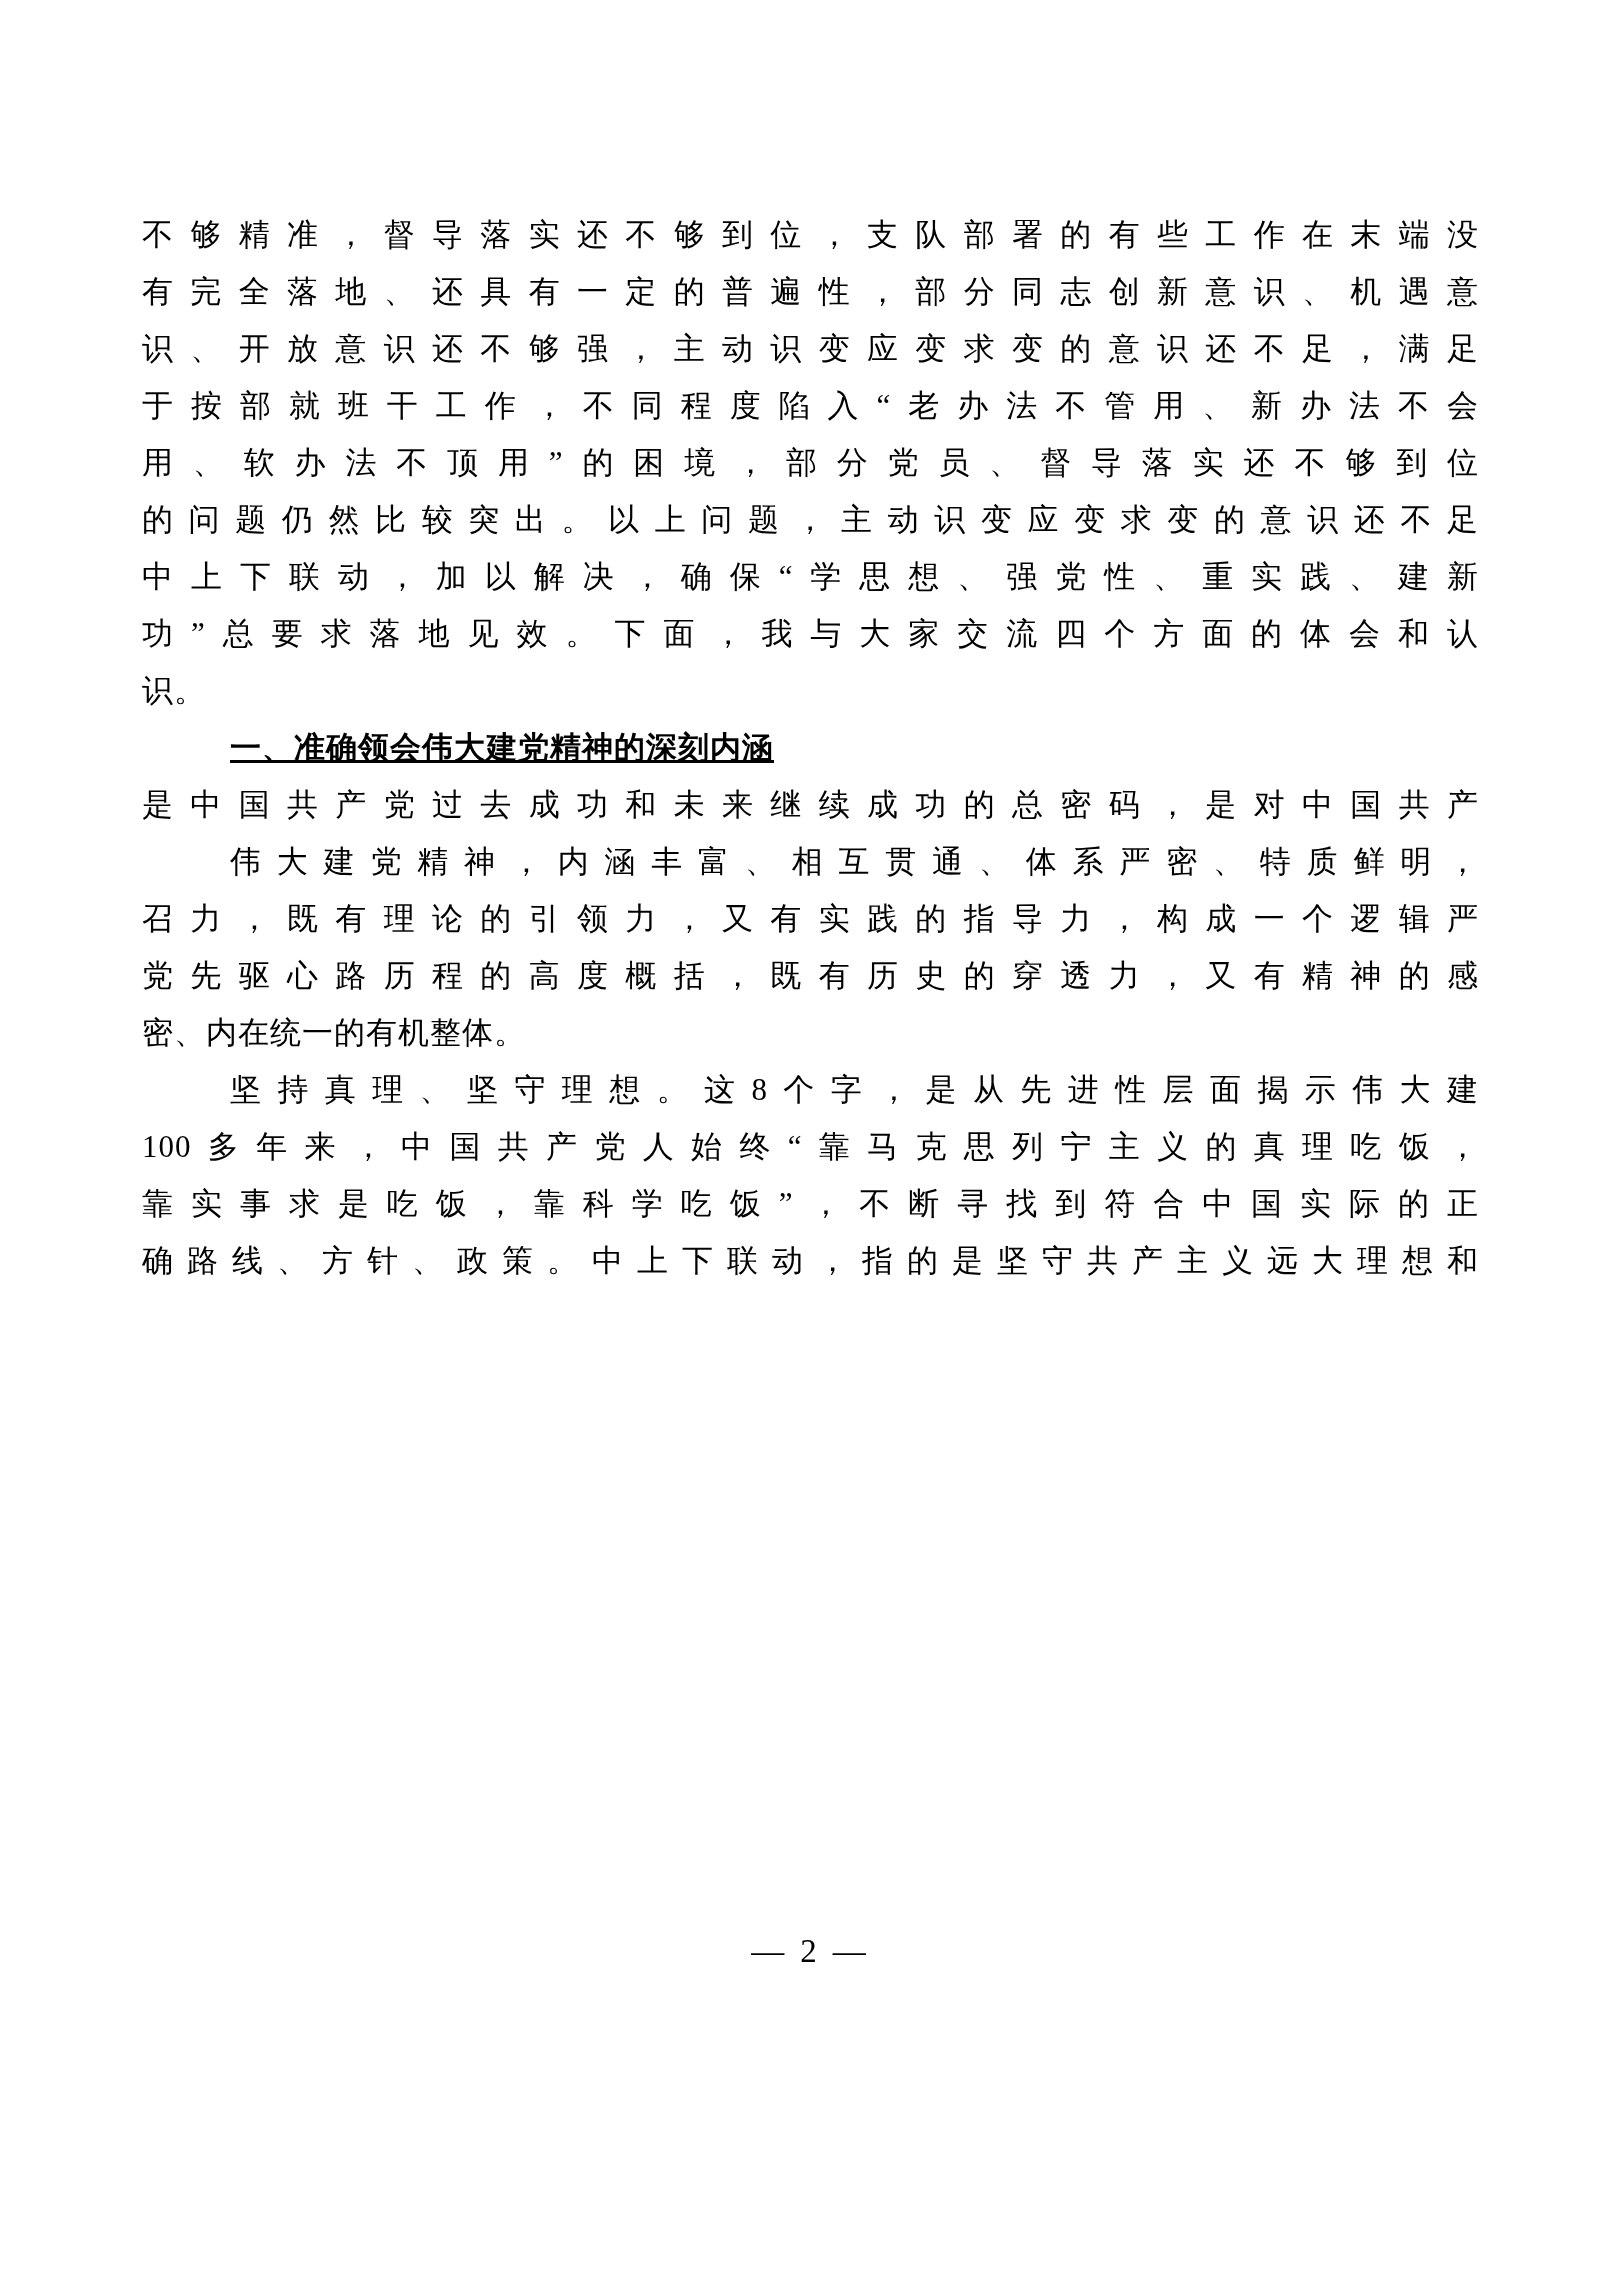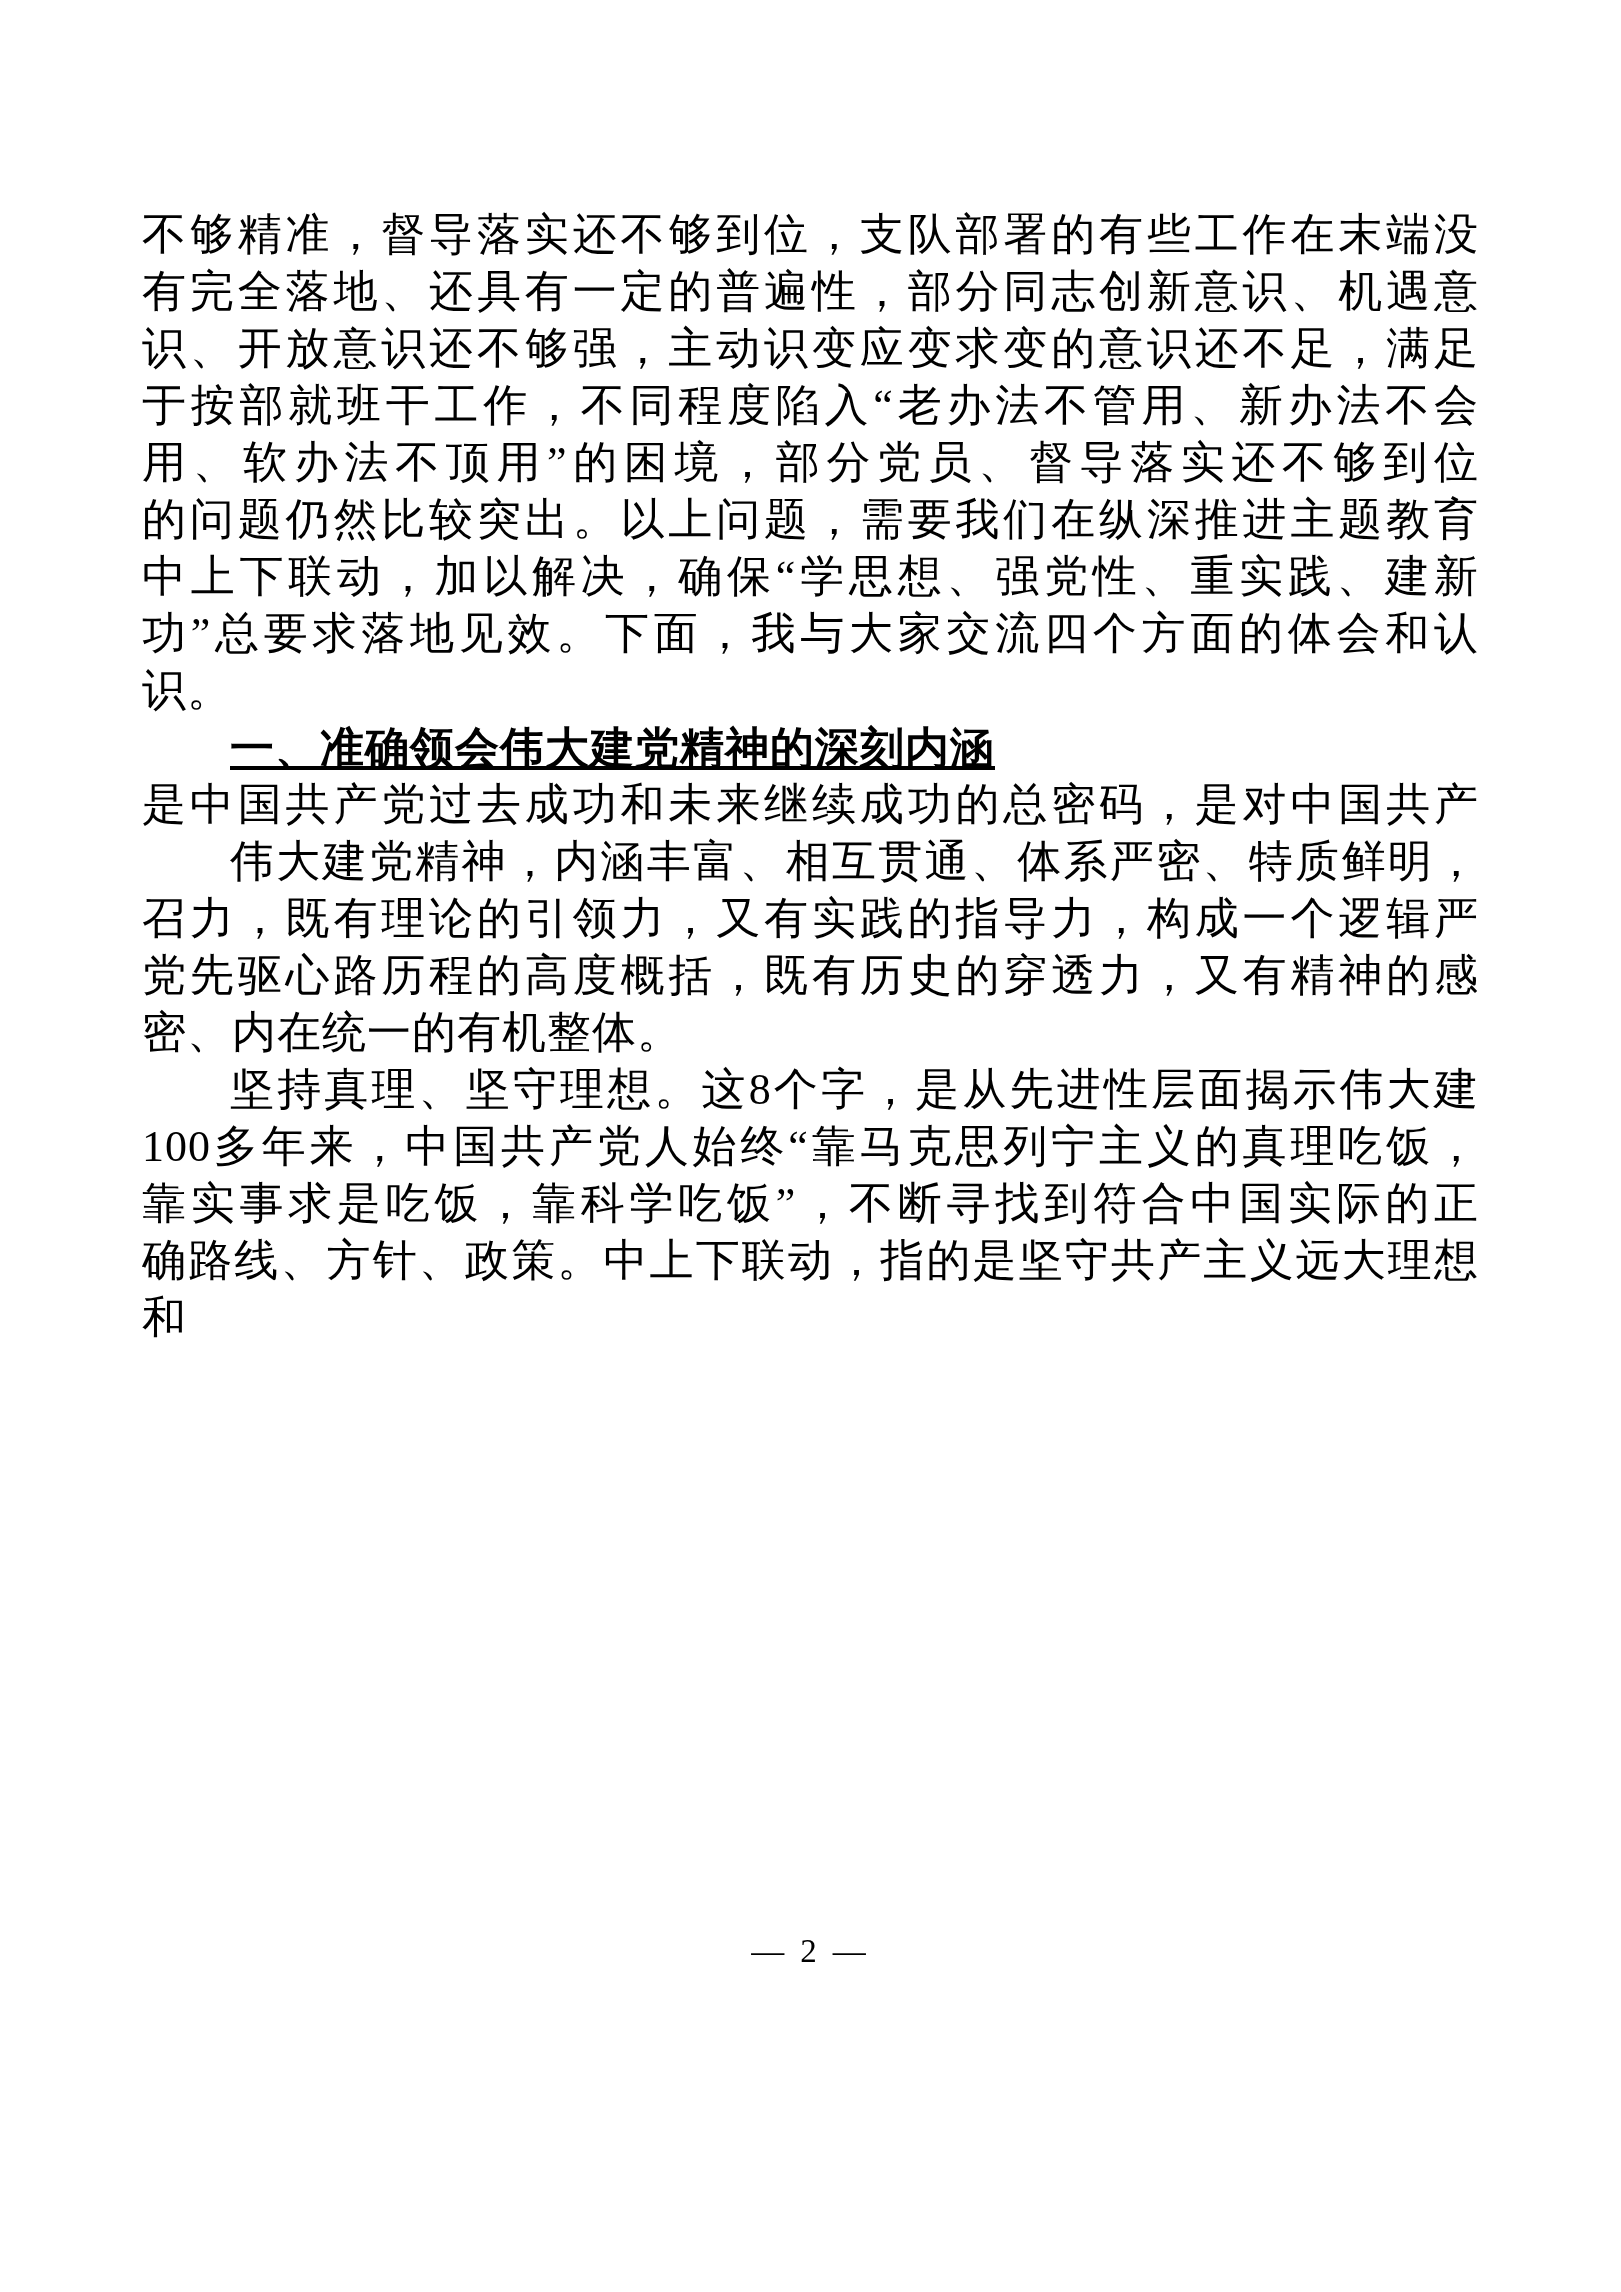--- a/index.html
+++ b/index.html
@@ -20,21 +20,21 @@
     background: #ffffff;
   }
   .text-block {
     position: absolute;
     left: 142px;
     top: 206px;
     width: 1337px;
   }
   .paragraph { width: 100%; }
   .line {
-    font-size: 44px;
+    font-size: 31px;
     line-height: 57px;
     letter-spacing: 1px;
     text-align: justify;
     text-align-last: justify;
     white-space: normal;
     color: #000000;
   }
   .line.last {
     text-align-last: left;
   }
@@ -63,21 +63,21 @@
 <body>
 
 <div class="page">
   <div class="text-block">
       <div class="paragraph">
         <div class="line">不够精准，督导落实还不够到位，支队部署的有些工作在末端没</div>
         <div class="line">有完全落地、还具有一定的普遍性，部分同志创新意识、机遇意</div>
         <div class="line">识、开放意识还不够强，主动识变应变求变的意识还不足，满足</div>
         <div class="line">于按部就班干工作，不同程度陷入“老办法不管用、新办法不会</div>
         <div class="line">用、软办法不顶用”的困境，部分党员、督导落实还不够到位</div>
-        <div class="line">的问题仍然比较突出。以上问题，需要我们在纵深推进主题教育</div>
+        <div class="line">的问题仍然比较突出。以上问题，主动识变应变求变的意识还不足</div>
         <div class="line">中上下联动，加以解决，确保“学思想、强党性、重实践、建新</div>
         <div class="line">功”总要求落地见效。下面，我与大家交流四个方面的体会和认</div>
         <div class="line last">识。</div>
       </div>
       <div class="paragraph heading">
         <div class="line indent last">一、准确领会伟大建党精神的深刻内涵</div>
       </div>
       <div class="paragraph">
         <div class="line">是中国共产党过去成功和未来继续成功的总密码，是对中国共产</div>
         <div class="line indent">伟大建党精神，内涵丰富、相互贯通、体系严密、特质鲜明，</div>

